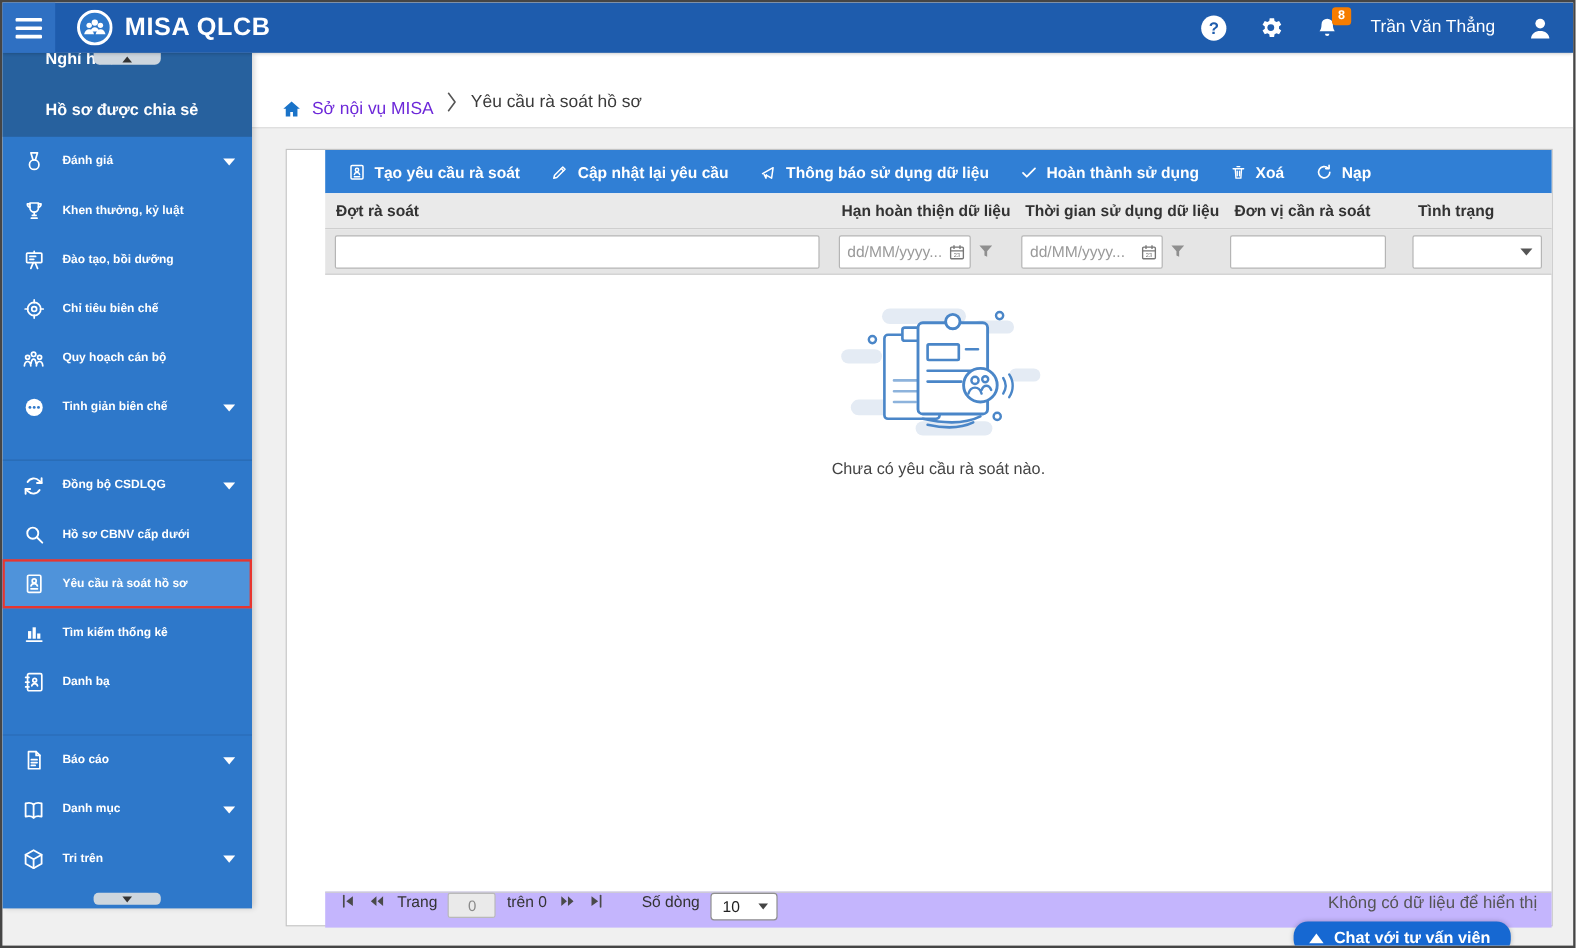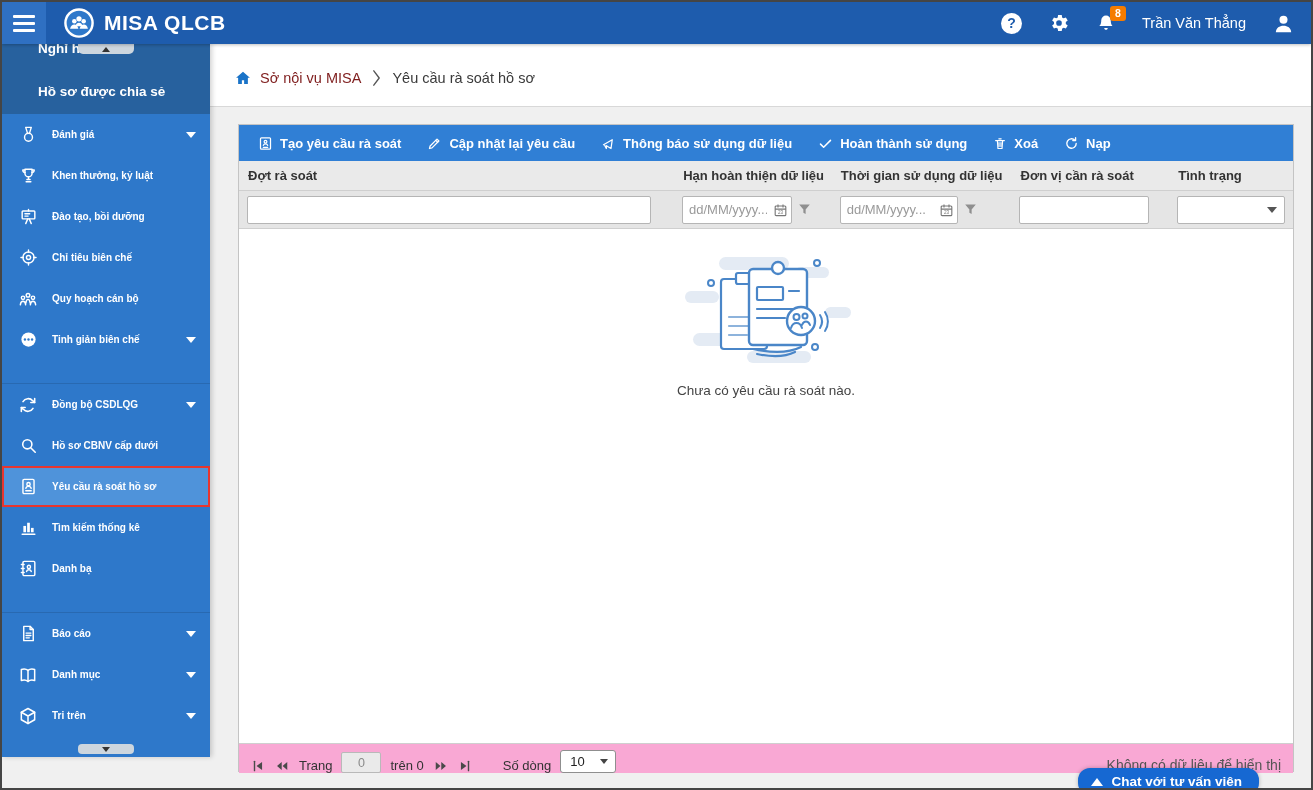--- a/index.html
+++ b/index.html
@@ -51,26 +51,26 @@
   .scroll-tab.top{ top:0; border-radius:0 0 5px 5px; }
   .scroll-tab.bottom{ bottom:3px; border-radius:4px; }
   .tri-up{ width:0;height:0;border-left:4px solid transparent;border-right:4px solid transparent;border-bottom:5px solid #333;}
   .tri-down{ width:0;height:0;border-left:4px solid transparent;border-right:4px solid transparent;border-top:5px solid #333;}
   
   .breadcrumb-band{
     position:absolute; left:208px; top:42px; right:0; height:63px; background:#fff;
     border-bottom:1px solid #d8d8d8; display:flex; align-items:flex-start; padding:32px 0 0 24px; z-index:5;
   }
   .crumbs{ display:flex; align-items:center; gap:10px; margin-top:-7px; }
-  .crumb-link{ color:#7f1d1d; font-size:14.5px; cursor:pointer; display:flex; align-items:center; gap:8px;}
+  .crumb-link{ color:#6d28d9; font-size:14.5px; cursor:pointer; display:flex; align-items:center; gap:8px;margin-top:13px;}
   .crumb-current{ color:#3a3a3a; font-size:14.5px; }
   
   .panel{
     position:absolute; left:236px; top:122px; width:1056px; height:648px;
-    background:#fff; border:1px solid #c4c4c4;
+    background:#fff; border:1px solid #c4c4c4;padding-left:32px;
   }
   .toolbar{ height:36px; background:#307fd5; display:flex; align-items:center; padding-left:6px; }
   .tb-btn{ display:flex; align-items:center; gap:7px; padding:0 13px; height:100%;
     color:#fff; font-size:13px; font-weight:bold; cursor:pointer; white-space:nowrap; }
   .tb-btn.disabled{ color:#ffffff; cursor:default; }
   .grid-header{ height:30px; display:flex; background:#eaeaea; border-bottom:1px solid #cfcfcf; }
   .gh-cell{ display:flex; align-items:center; padding:0 9px; font-size:13px; font-weight:bold;
     color:#333; white-space:nowrap; overflow:hidden; }
   .grid-filter{ height:38px; display:flex; background:#e5e5e5; border-bottom:1px solid #cfcfcf; }
   .gf-cell{ display:flex; align-items:center; padding:0 8px; }
@@ -87,22 +87,22 @@
   .col-3 .f-input{ width:130px; }
   .fake-select{ position:relative; width:108px; height:28px; background:#fff; border:1px solid #b5b5b5;
     border-radius:2px; cursor:pointer; font-size:13px; color:#333; display:flex; align-items:center; padding:0 22px 0 8px;}
   .fake-select .chev{ position:absolute; right:7px; width:0; height:0;
     border-left:5px solid transparent; border-right:5px solid transparent; border-top:6px solid #555; }
   
   .grid-body{ height:514px; display:flex; flex-direction:column; align-items:center; }
   .empty-illustration{ margin-top:26px; }
   .empty-text{ margin-top:16px; font-size:13.5px; color:#444; }
   
-  .pager{ height:30px; background:#f9a8d4; border-top:1px solid #cfcfcf;
-    display:flex; align-items:flex-end; padding:0 12px; gap:9px; font-size:13px; color:#333; }
+  .pager{ height:30px; background:#c4b5fd; border-top:1px solid #cfcfcf;
+    display:flex; align-items:flex-start; padding:0 12px; gap:9px; font-size:13px; color:#333; }
   .pg-ico{ color:#4a4a4a; cursor:pointer; display:flex; }
   .pg-label{ font-size:13px; color:#333; }
   .pg-input{ width:40px; height:21px; border:1px solid #b9b9b9; border-radius:2px; background:#eaeaea;
     color:#8a8a8a; font-size:12.5px; text-align:center; outline:none; font-family:"Liberation Sans",sans-serif;}
   .rows-label{ margin-left:22px; }
   .rows-select{ position:relative; width:56px; height:23px; background:#fff; border:1px solid #8f8f8f;
     border-radius:3px; font-size:13px; color:#222; display:flex; align-items:center; padding-left:9px; cursor:pointer;}
   .rows-select .chev{ position:absolute; right:7px; width:0; height:0;
     border-left:4px solid transparent; border-right:4px solid transparent; border-top:5px solid #444;}
   .pg-status{ margin-left:auto; color:#555; font-size:14px; }

